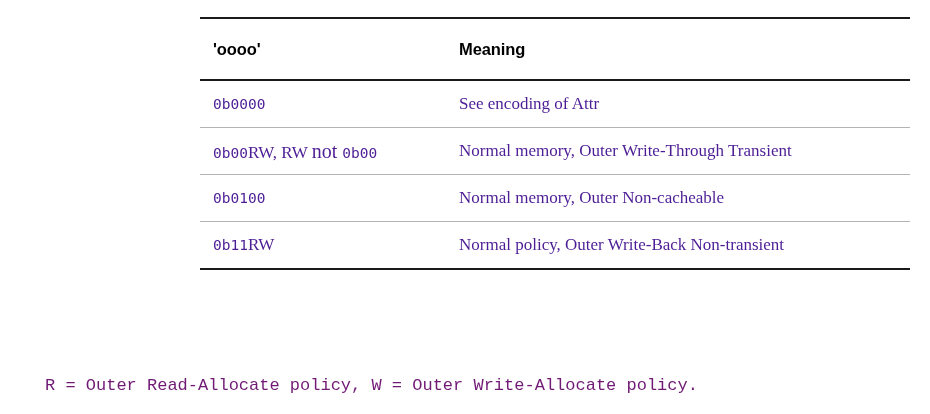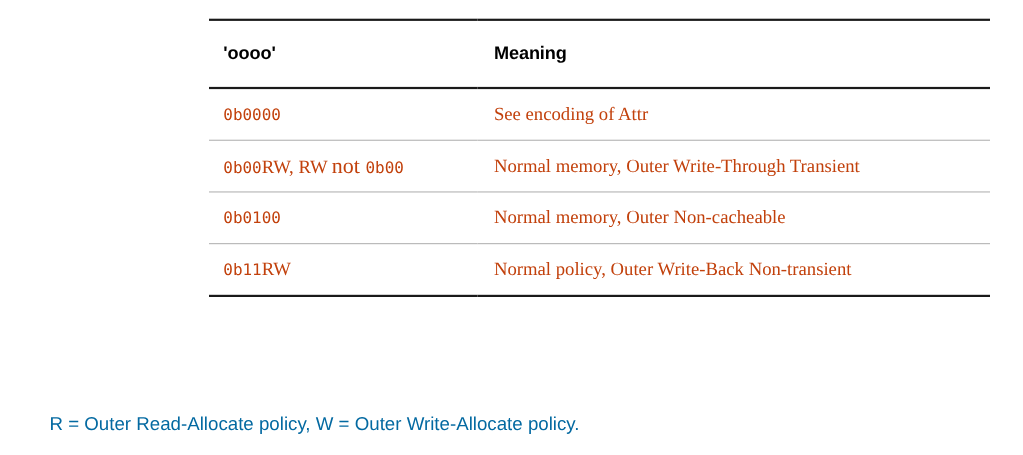--- a/index.html
+++ b/index.html
@@ -18,21 +18,21 @@
 
   .page {
     position: relative;
     width: 930px;
     height: 414px;
   }
 
   
   .attr-table {
     position: absolute;
-    left: 190px;
+    left: 200px;
     top: 17px;
     width: 710px;
     border-collapse: collapse;
     table-layout: fixed;
   }
 
   .attr-table col.col-code { width: 244px; }
   .attr-table col.col-meaning { width: 466px; }
 
   .attr-table thead tr {
@@ -61,21 +61,21 @@
 
   .attr-table tbody tr:last-child {
     border-bottom: 2px solid #1a1a1a;
   }
 
   .attr-table td {
     font-size: 16.5px;
     padding: 0;
     height: 46px;
     vertical-align: middle;
-    color: #c2410c;
+    color: #4c1d95;
   }
 
   .attr-table td.cell-code {
     padding-left: 13px;
     white-space: nowrap;
   }
 
   .attr-table td.cell-meaning {
     padding-left: 15px;
     font-family: Liberation Serif, serif;
@@ -99,23 +99,23 @@
   .ser-sm {
     font-family: "Liberation Serif", "DejaVu Serif", serif;
     font-size: 20px;
   }
 
   
   .footnote {
     position: absolute;
     left: 45px;
     top: 376px;
-    font-family: Liberation Sans, sans-serif;
+    font-family: Liberation Mono, monospace;
     font-size: 17px;
-    color: #0369a1;
+    color: #701a75;
     white-space: nowrap;
   }
 </style>
 </head>
 <body>
 
 <div class="page">
 
   <table class="attr-table">
     <colgroup>

